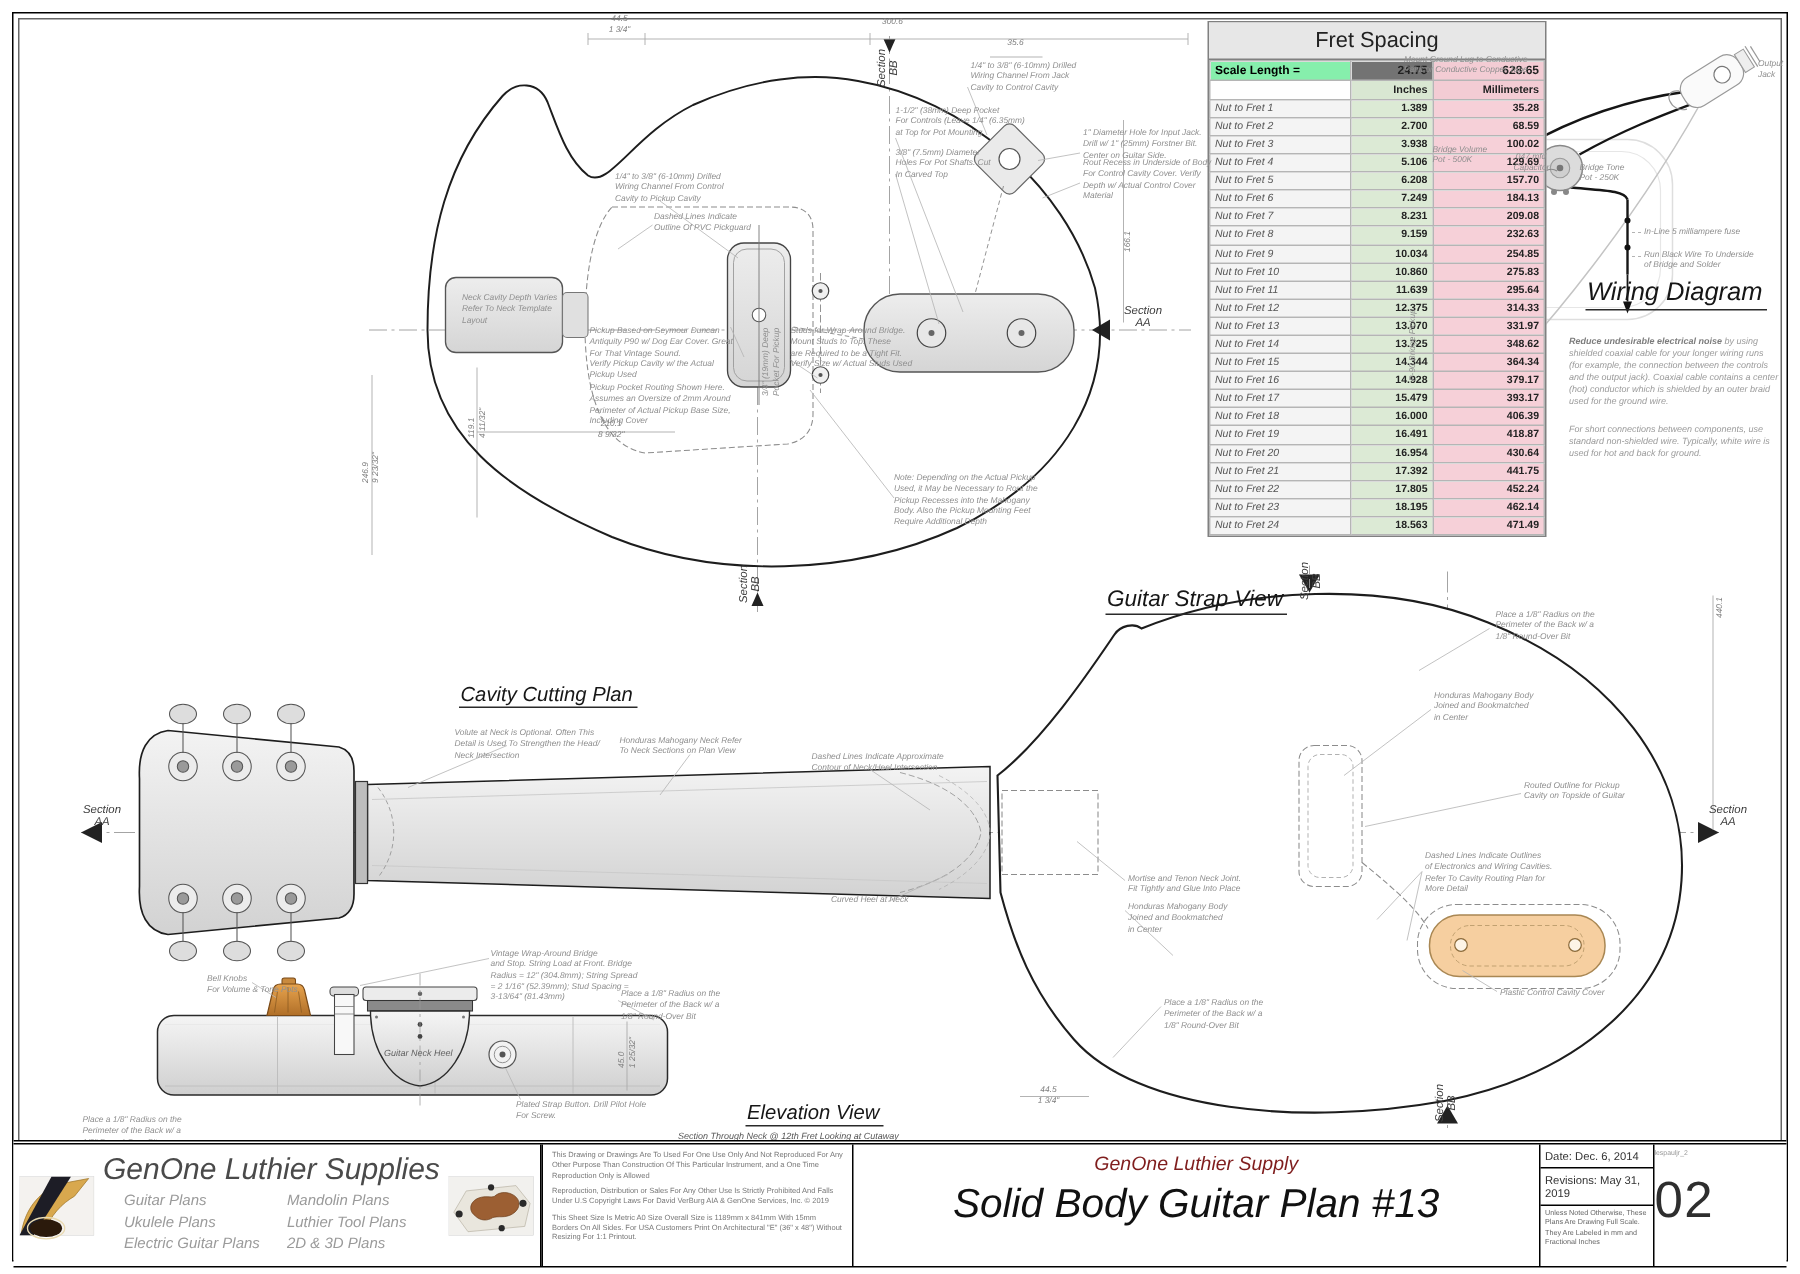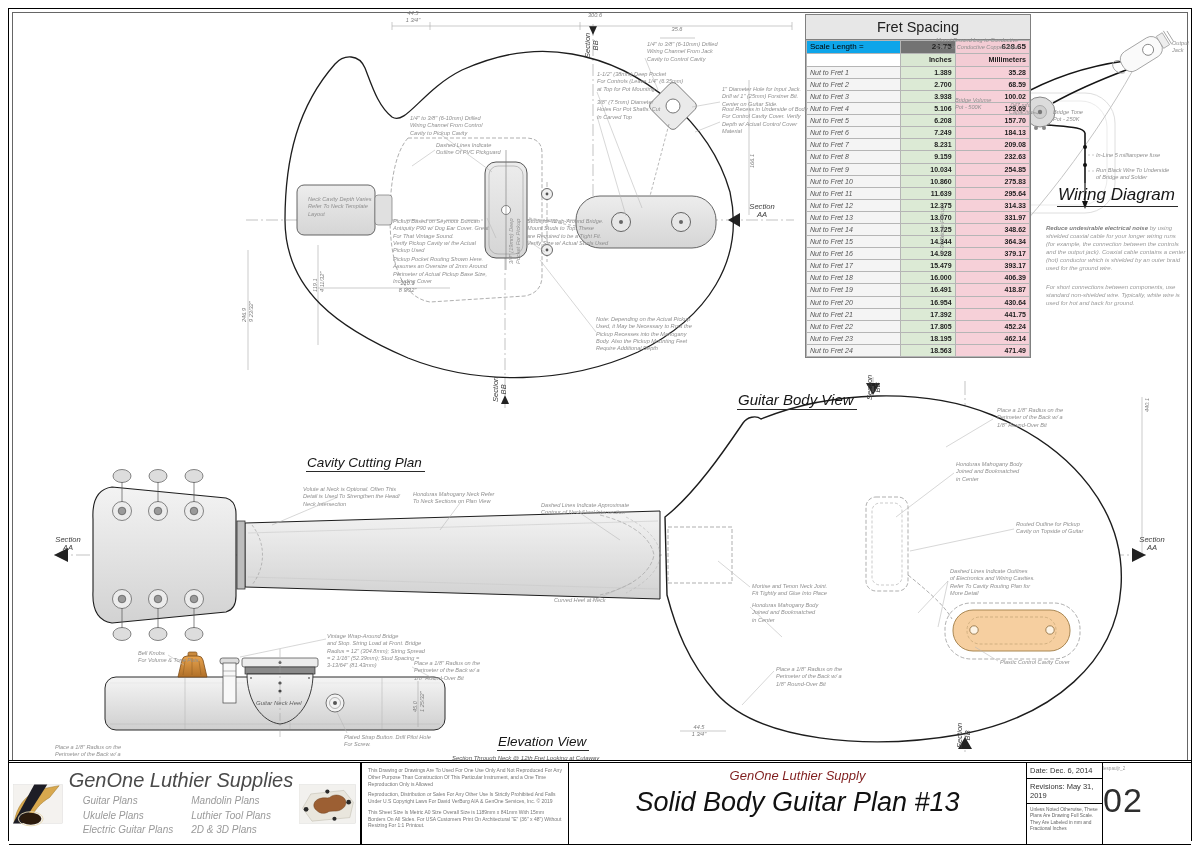--- a/index.html
+++ b/index.html
@@ -29,21 +29,21 @@
   .wpar .lead{font-weight:bold;color:#7c7c7c;}
 
   
   .fret-table{position:absolute;left:805px;top:14px;width:224px;border:1px solid #808080;background:#fff;}
   .ft-title{height:24px;line-height:24px;text-align:center;font-size:14.5px;color:#222;
     background:#e7e7e7;border-bottom:1px solid #808080;}
   .fret-table table{border-collapse:collapse;width:100%;table-layout:fixed;}
   .fret-table td{border:0.5px solid #b5b5b5;padding:1px 3px;font-size:7px;line-height:1.3;
     overflow:hidden;white-space:nowrap;}
   .fret-table col.c1{width:94px;}  .fret-table col.c2{width:54px;}  .fret-table col.c3{width:74px;}
-  tr.ft-scale td{font-weight:normal;font-size:8px;background:#0ea5e9;}
+  tr.ft-scale td{font-weight:bold;font-size:8px;background:#86efac;}
   tr.ft-scale td.in{background:#737373;text-align:right;}
   tr.ft-scale td.mm{background:#f3ccd4;text-align:right;}
   tr.ft-head td{color:#444;text-align:center;font-size:7.2px;}
   tr.ft-head td.in{background:#d9e7d2;} tr.ft-head td.mm{background:#f3ccd4;}
   .fret-table td.lbl{font-style:italic;color:#555;background:#f4f4f4;}
   .fret-table td.in{background:#dcead5;text-align:right;font-weight:bold;color:#222;}
   .fret-table td.mm{background:#f6d0d8;text-align:right;font-weight:bold;color:#222;margin-top:15px;}
 
   
   .title-block{position:absolute;left:9px;right:9px;top:760px;height:81px;
@@ -382,21 +382,21 @@
         <circle cx="39" cy="189" r="3.6"></circle>
         <circle cx="39" cy="202" r="3.6"></circle>
       <circle cx="39" cy="215" r="3.6"></circle>
         <circle cx="39" cy="228" r="3.6"></circle>
         <circle cx="39" cy="241" r="3.6"></circle>
     </g>
   </g>
 </svg>
 
 <div class="vtitle" id="t-cavity" style="left:306px;top:455px">Cavity Cutting Plan</div>
-<div class="vtitle" id="t-back" style="left:737px;top:391px">Guitar Body View</div>
+<div class="vtitle" id="t-back" style="left:737px;top:391px">Guitar Strap View</div>
 <div class="vtitle" id="t-elev" style="left:453px;top:734px">Elevation View</div>
 <div class="vsub" style="left:452px;top:755px;width:180px">Section Through Neck @ 12th Fret Looking at Cutaway</div>
 <div class="vtitle" id="t-wiring" style="left:1057px;top:185px">Wiring Diagram</div>
 
 <div class="wpar" style="left:1046px;top:224px">
   <span class="lead">Reduce undesirable electrical noise</span><span> by using shielded coaxial cable for your longer wiring runs (for example, the connection between the controls and the output jack). Coaxial cable contains a center (hot) conductor which is shielded by an outer braid used for the ground wire.</span>
 </div>
 <div class="wpar" style="left:1046px;top:283px">For short connections between components, use standard non-shielded wire. Typically, white wire is used for hot and back for ground.</div>
 
 <div class="fret-table">

